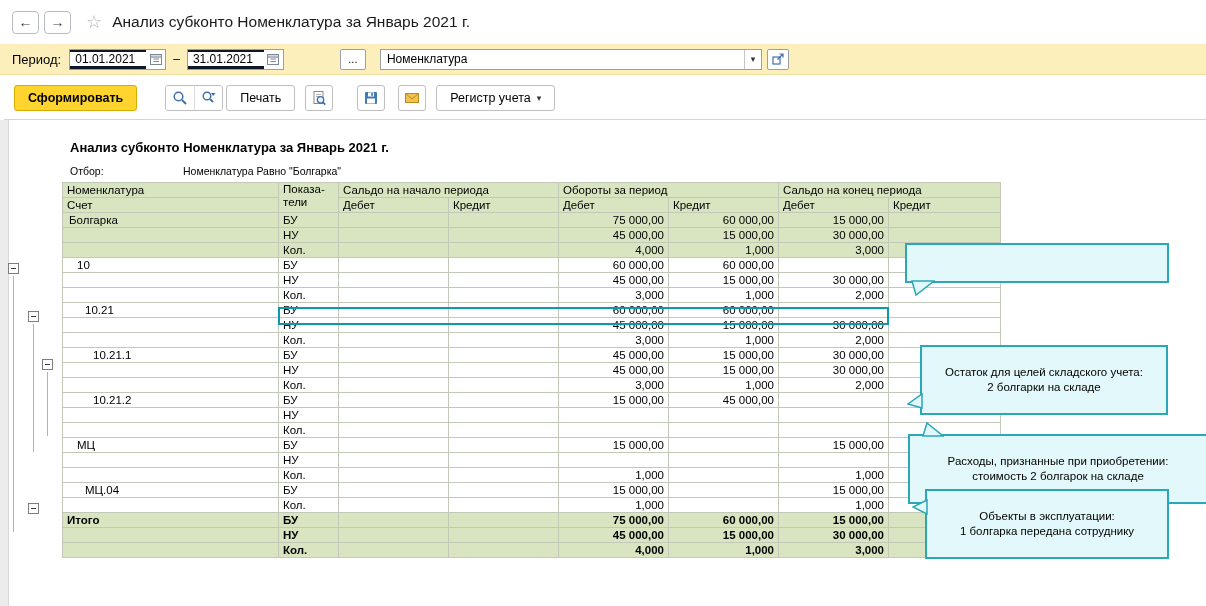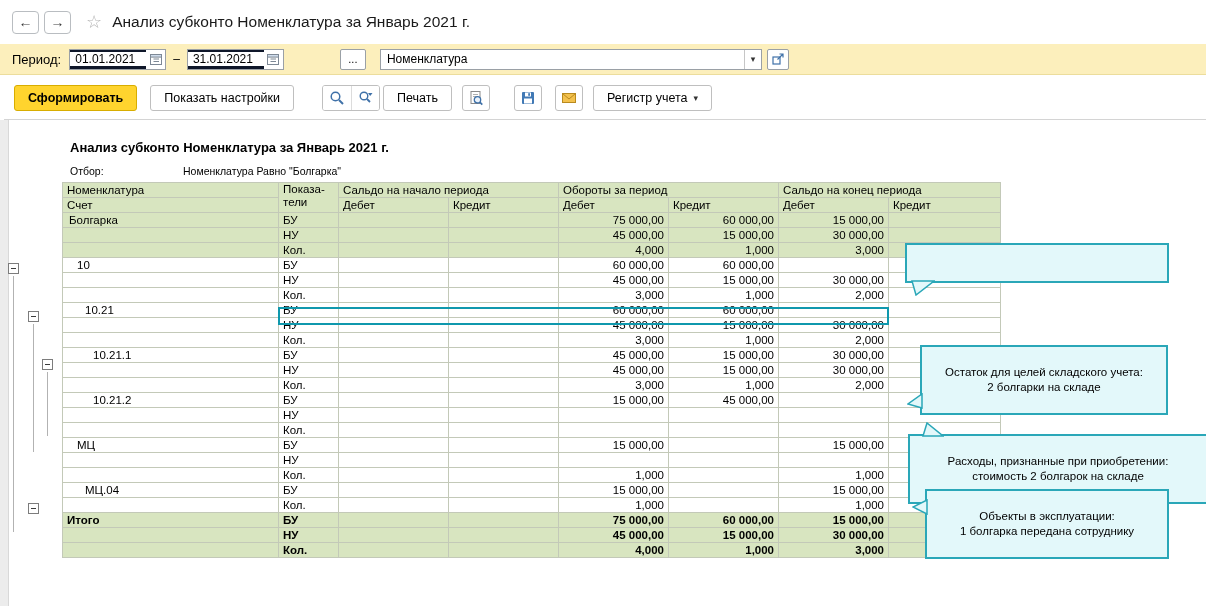--- a/index.html
+++ b/index.html
@@ -137,21 +137,20 @@
   <button class="open-btn">
     <svg width="14" height="14" viewBox="0 0 14 14">
         <rect x="2" y="5" width="7" height="7" fill="none" stroke="#3f71a8" stroke-width="1.2"></rect>
         <path d="M6.5 7.5 L12 2 M8.5 2 H12 V5.5" fill="none" stroke="#3f71a8" stroke-width="1.2"></path>
       </svg>
   </button>
 </div>
 
 <div class="cmdbar">
   <button class="btn btn-primary">Сформировать</button>
-  <button class="btn" style="margin-left:13px">Показать настройки</button>
 
   <span class="btn-group" style="margin-left:28px">
     <button class="btn icon-btn">
       <svg width="16" height="16" viewBox="0 0 16 16">
           <circle cx="6.5" cy="6.5" r="4.3" fill="none" stroke="#3f71a8" stroke-width="1.5"></circle>
           <line x1="10" y1="10" x2="14" y2="14" stroke="#3f71a8" stroke-width="2"></line>
         </svg>
     </button>
     <button class="btn icon-btn">
       <svg width="16" height="16" viewBox="0 0 16 16">

